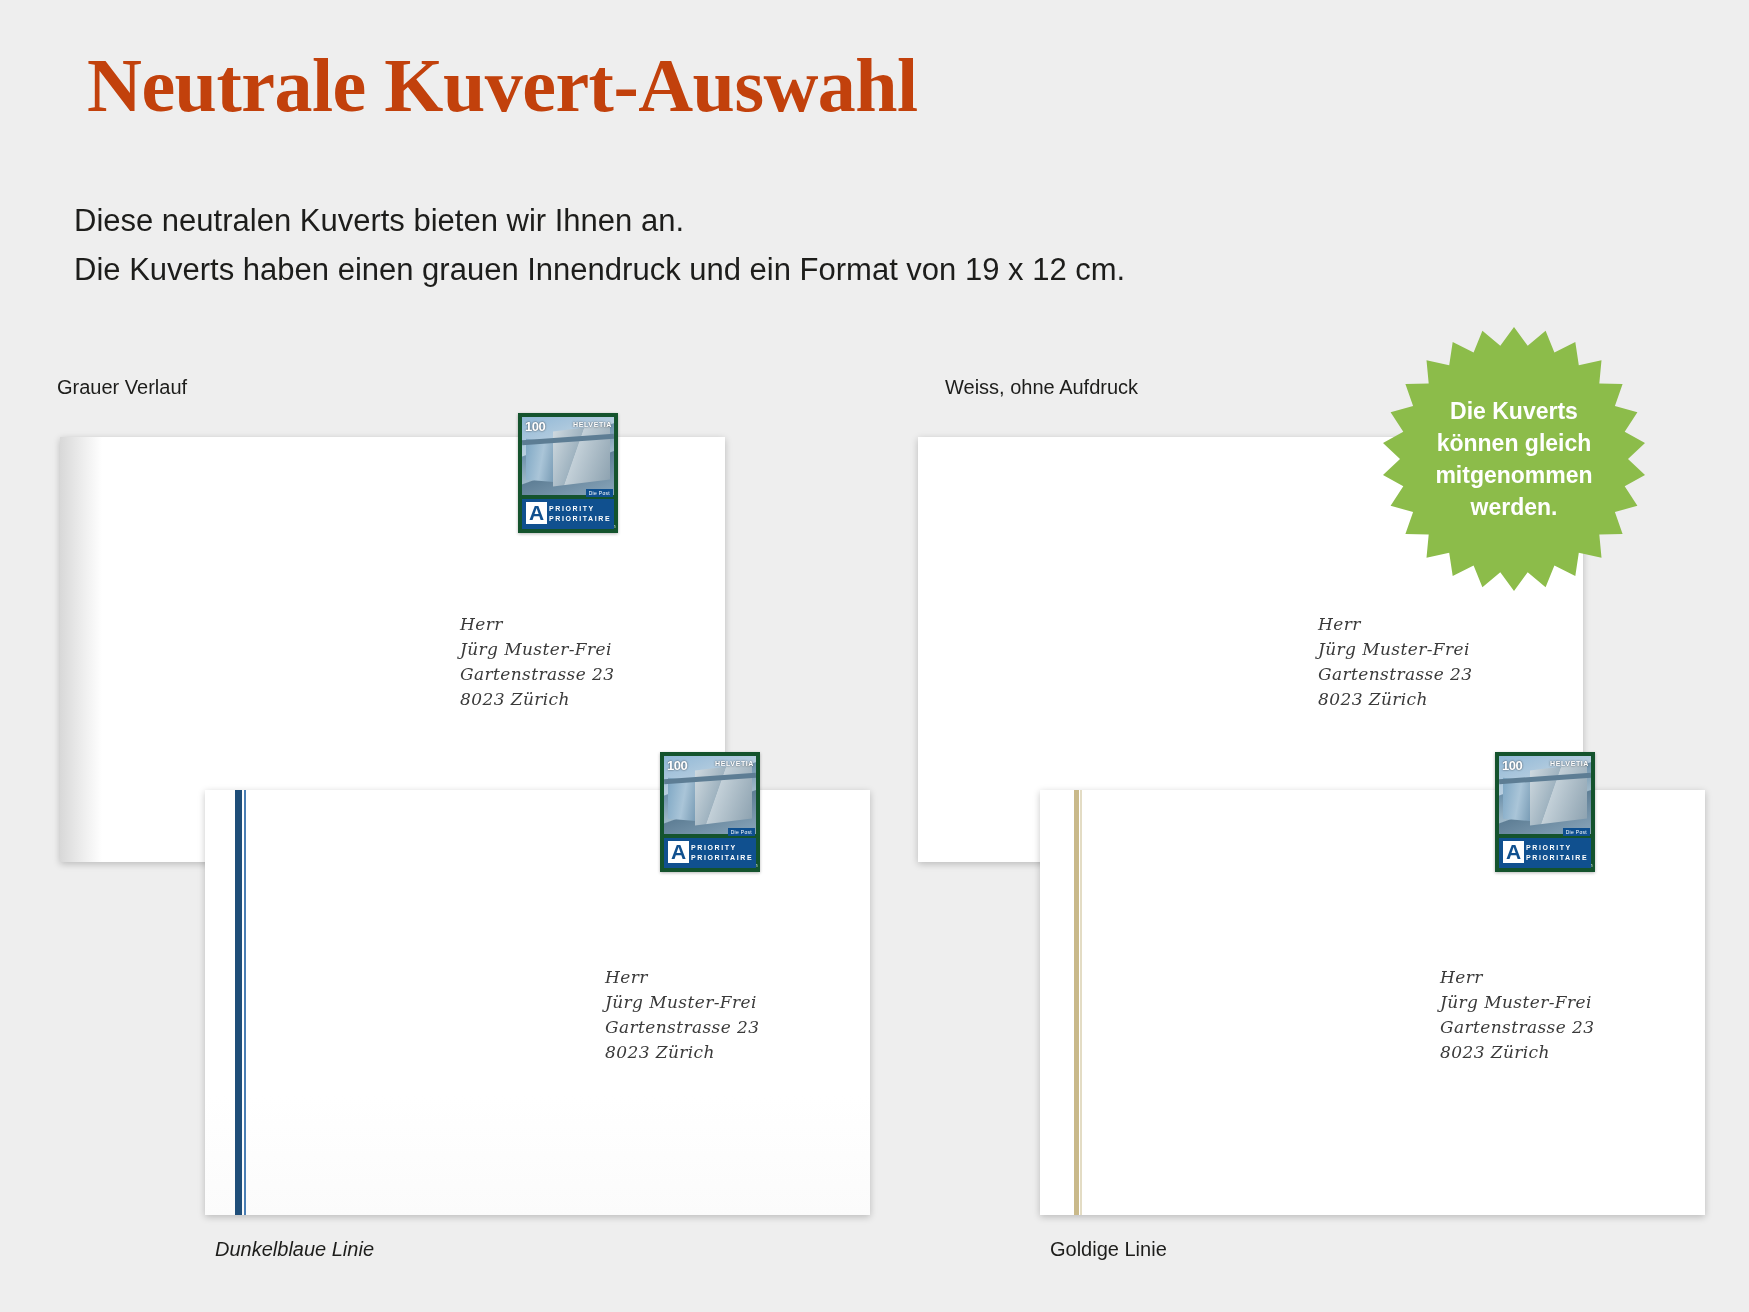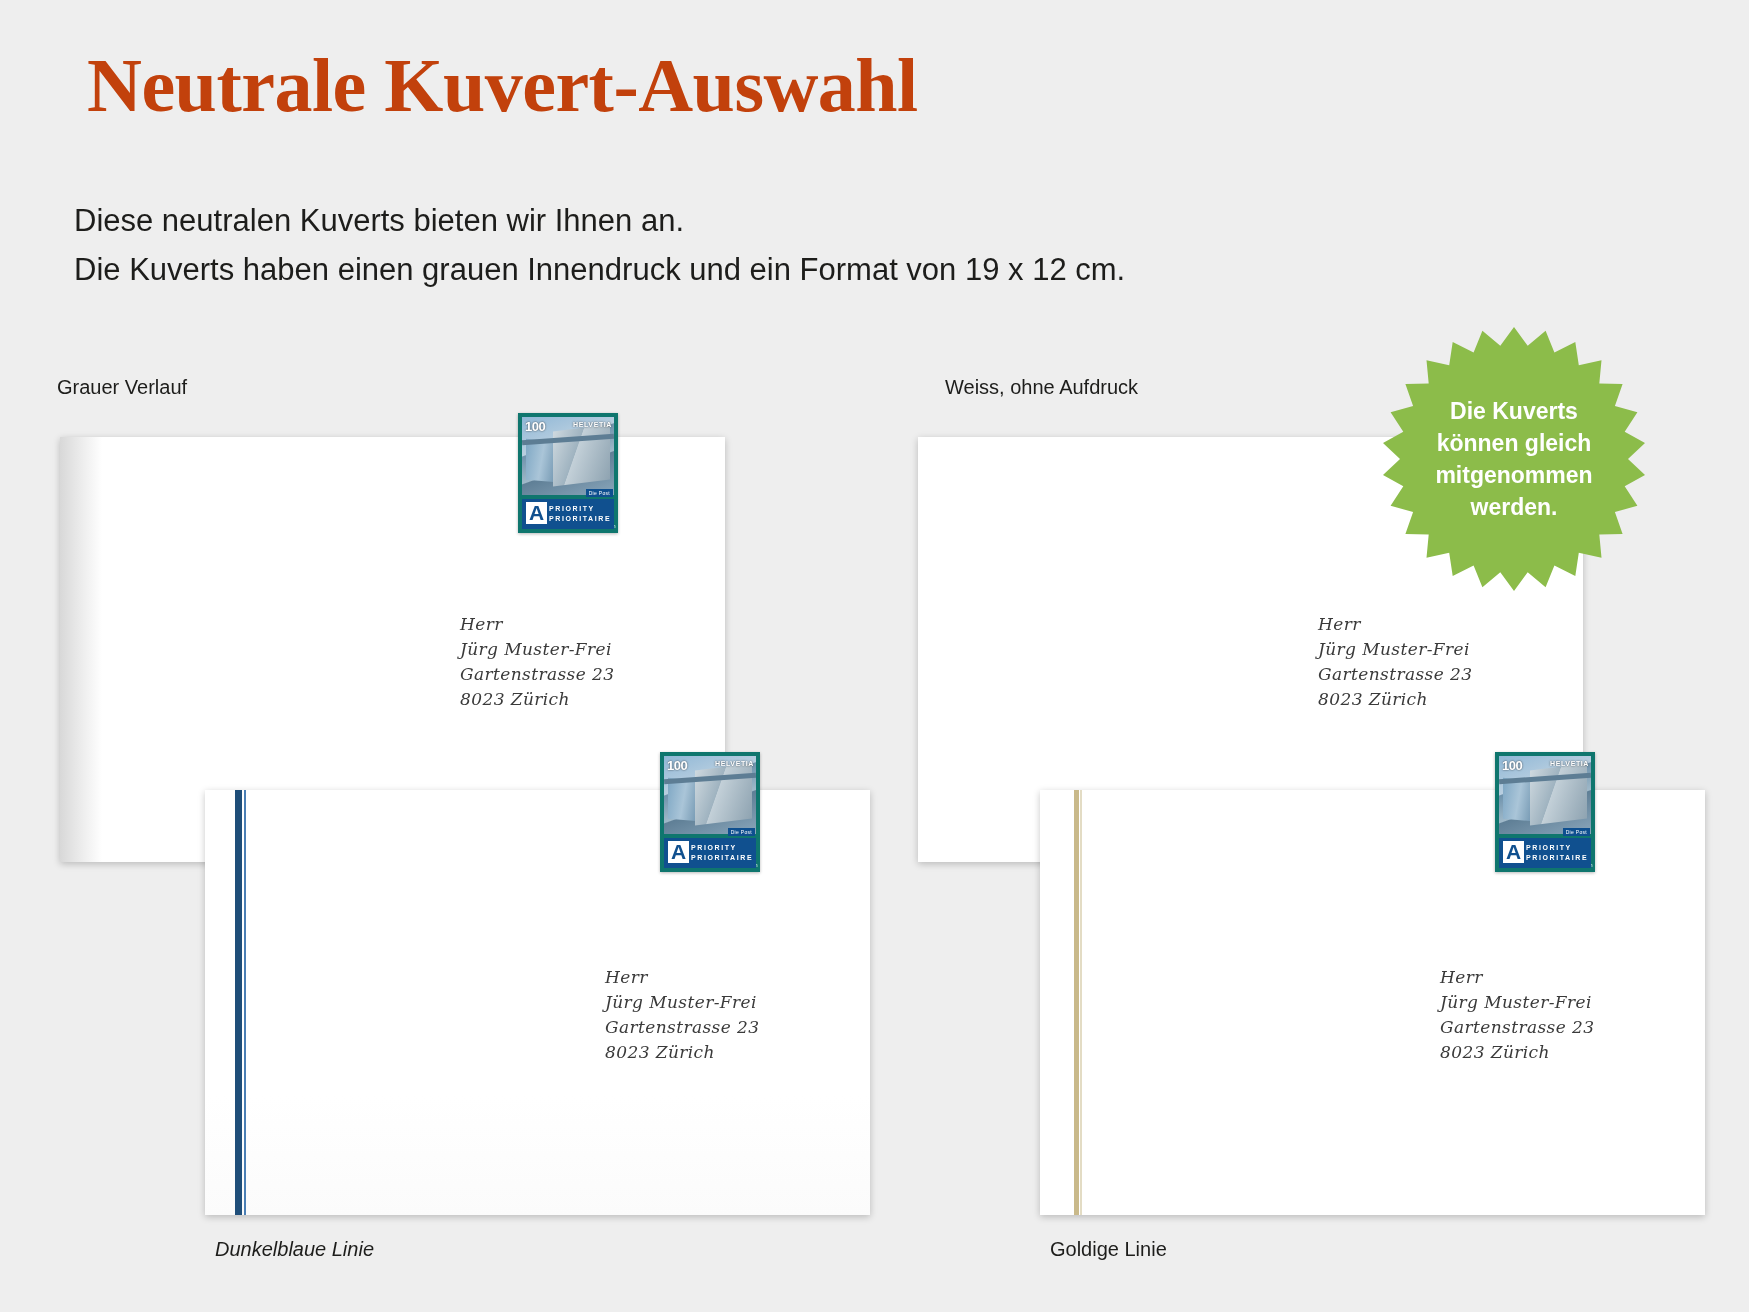--- a/index.html
+++ b/index.html
@@ -112,21 +112,21 @@
     letter-spacing: 0.4px;
     margin-left: 45px;
   }
   .address div { white-space: nowrap; }
 
   
   .stamp {
     position: absolute;
     width: 100px;
     height: 120px;
-    background: #0f766e;
+    background: #14532d;
     box-shadow: 0 1px 3px rgba(0,0,0,0.28);
     overflow: hidden;
   }
   .stamp.pos-a { left: 458px; top: -24px; }
   .stamp.pos-b { left: 455px; top: -38px; }
   .stamp .photo {
     position: absolute;
     left: 4px; top: 4px; right: 4px;
     height: 78px;
     background:

